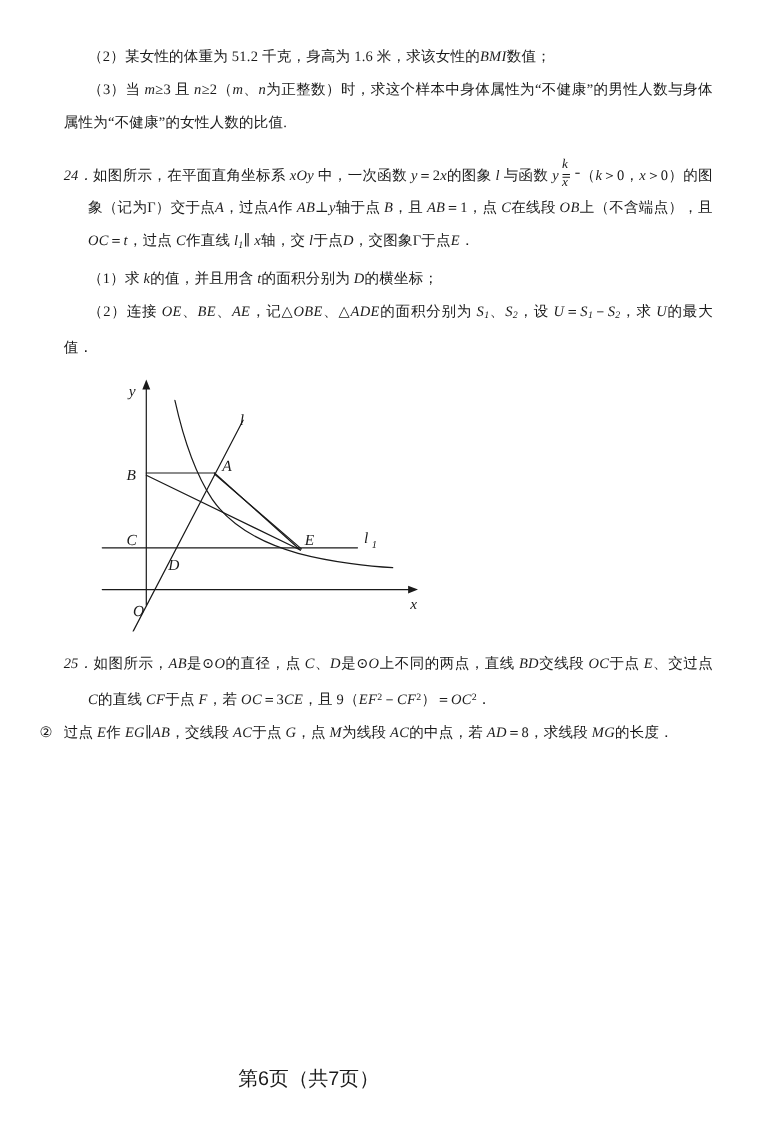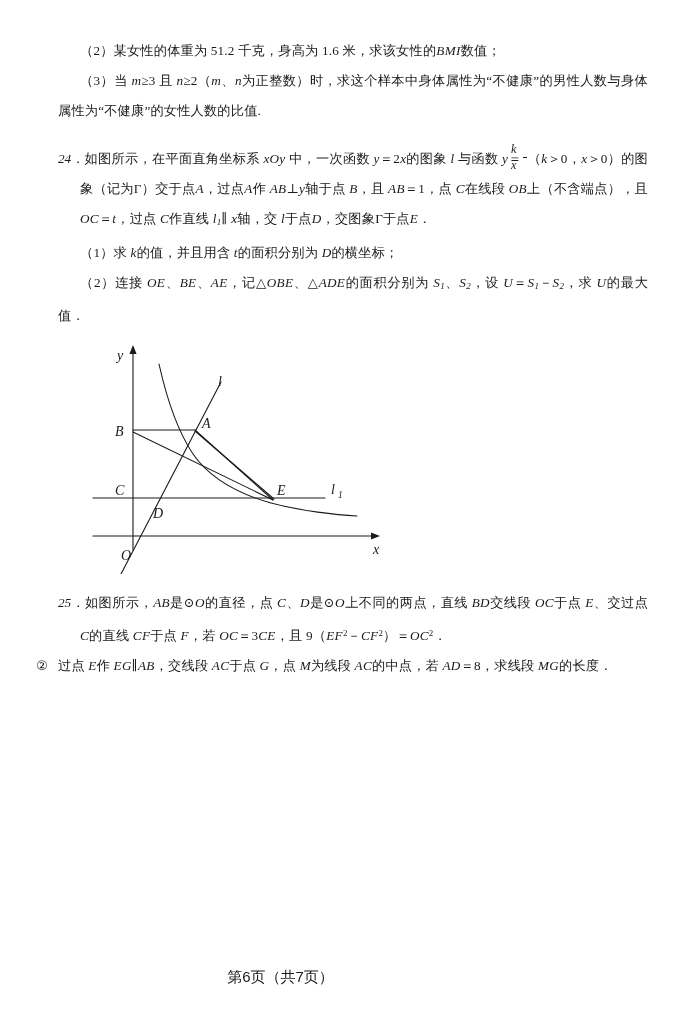--- a/index.html
+++ b/index.html
@@ -107,21 +107,21 @@
   }
   .figure svg { display: block; }
 
   
   .footer {
     position: absolute;
     left: 0;
     top: 968px;
     width: 561px;
     text-align: center;
-    font-size: 15px;
+    font-size: 18px;
     font-family: "Liberation Sans", sans-serif;
     color: #1a1a1a;
   }
 
   .blk { margin: 0; }
 </style>
 </head>
 <body>
 
 <div class="page">

